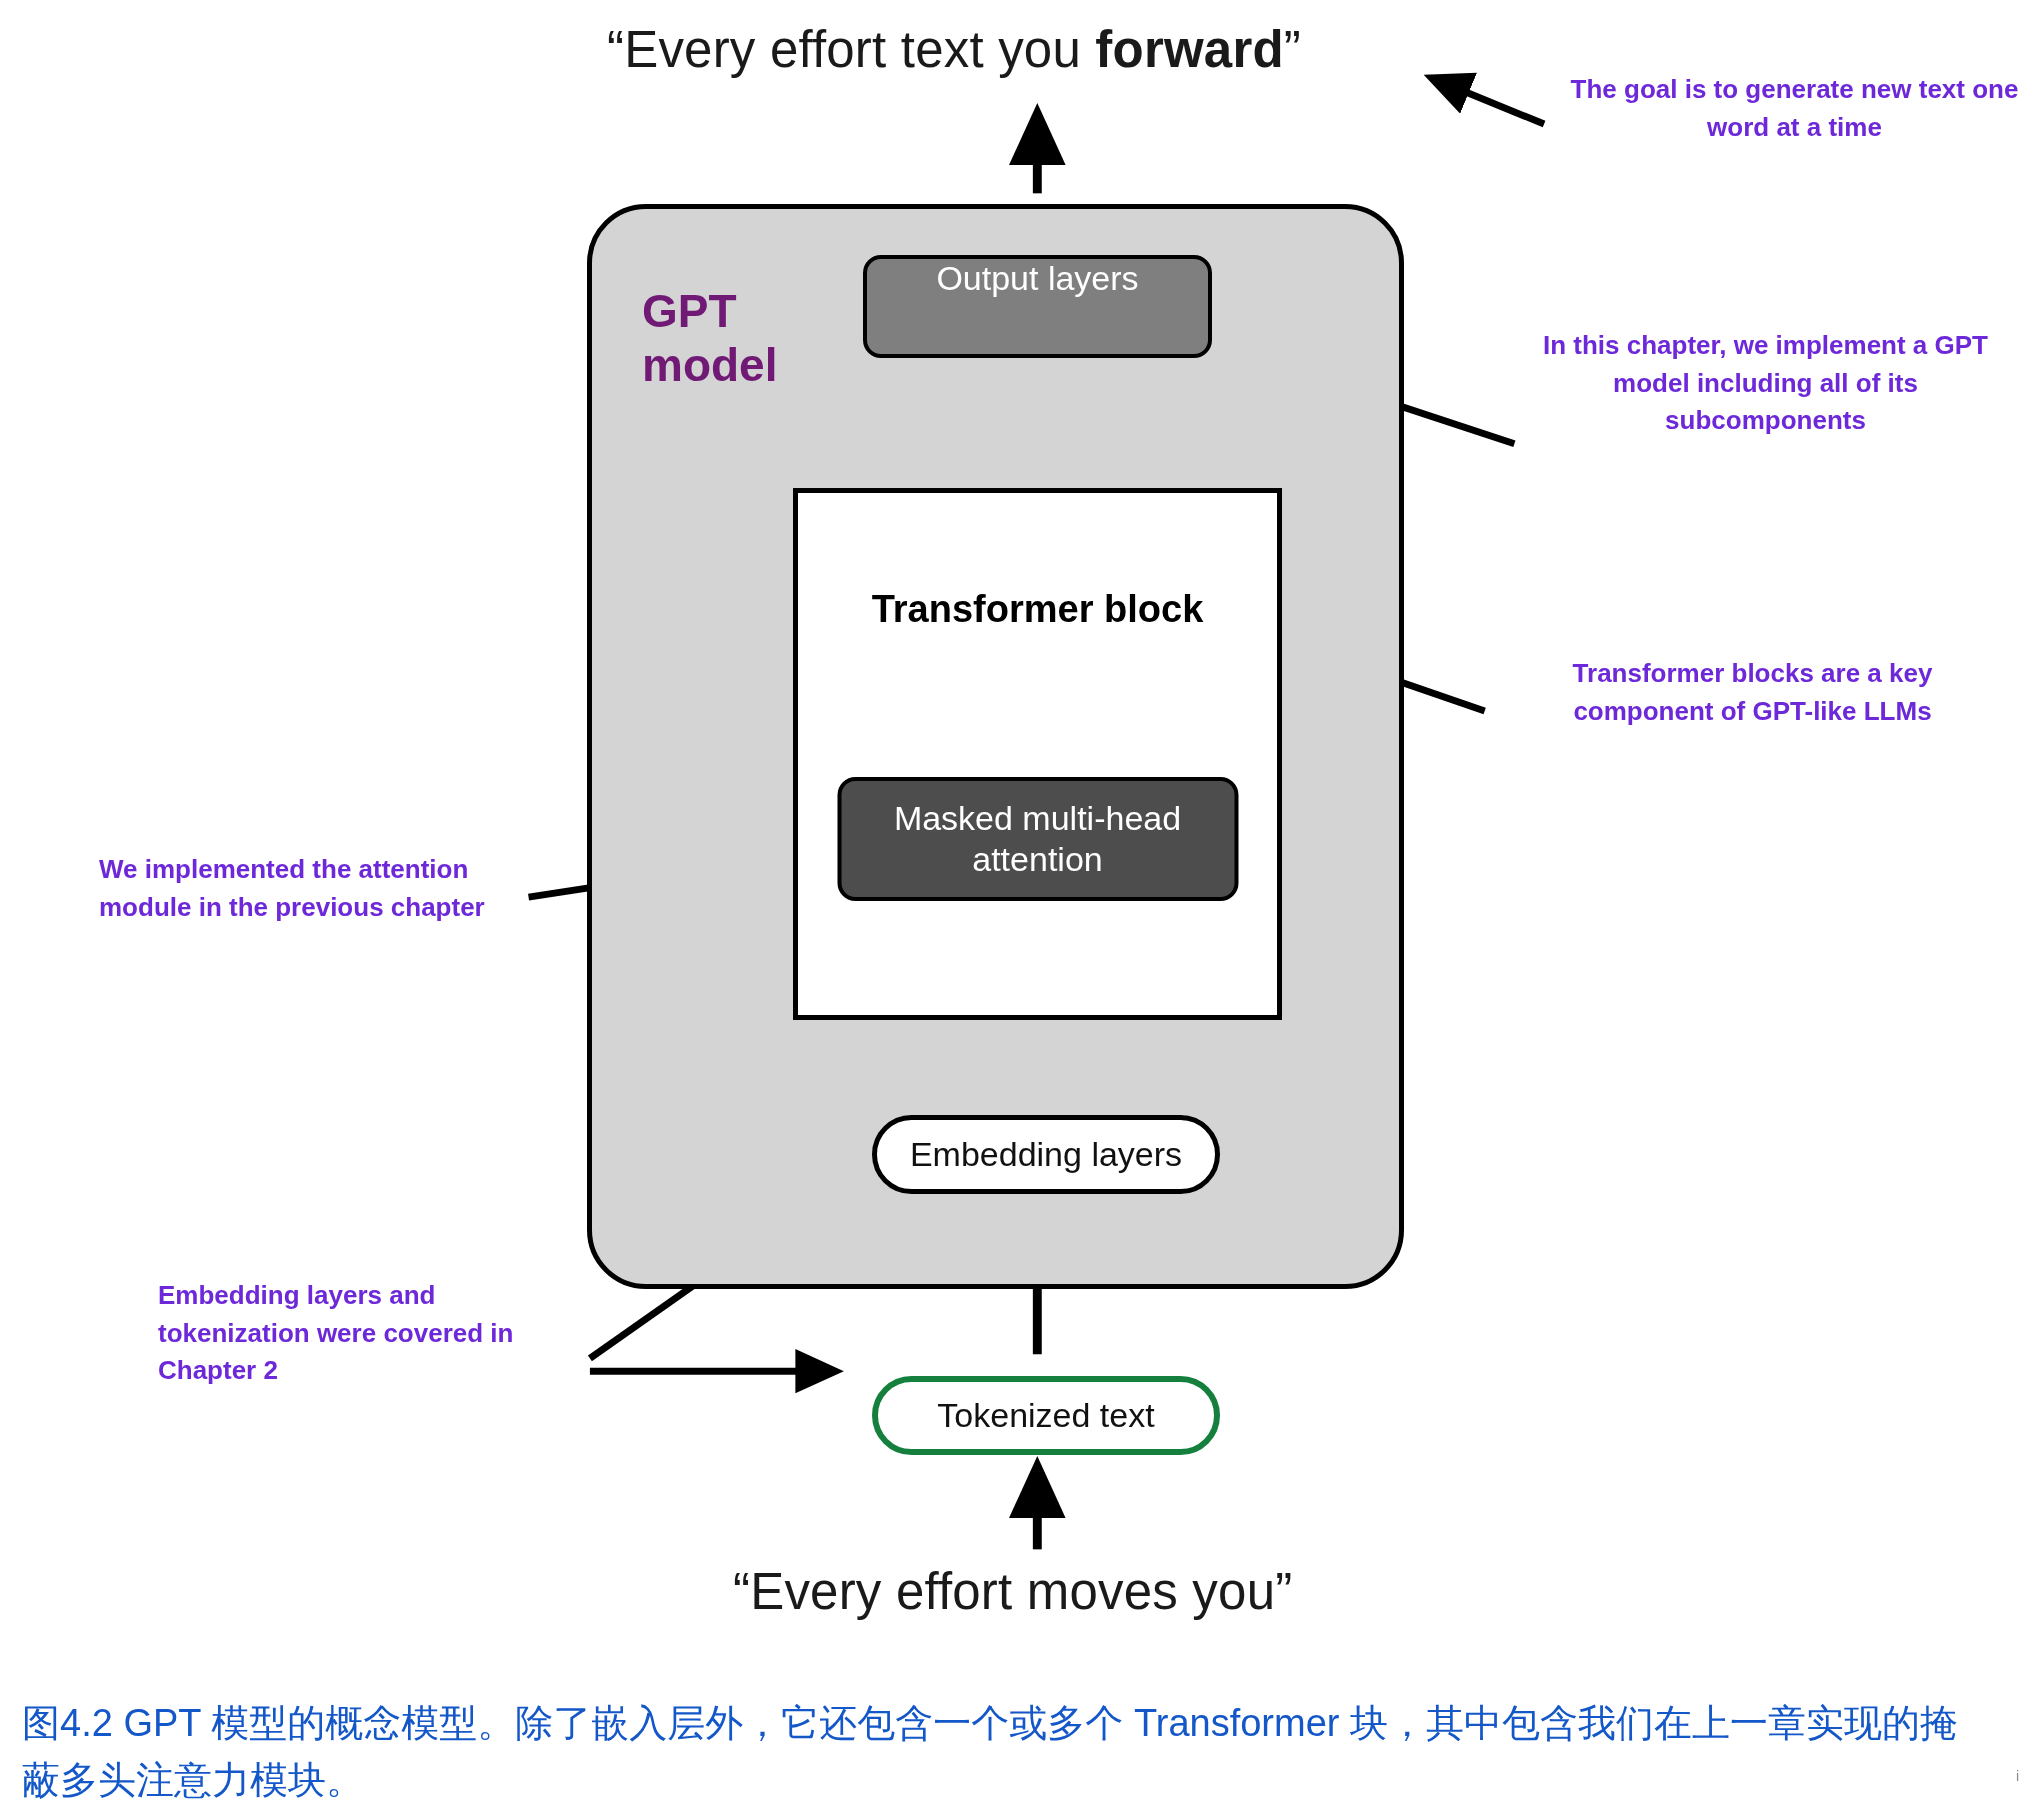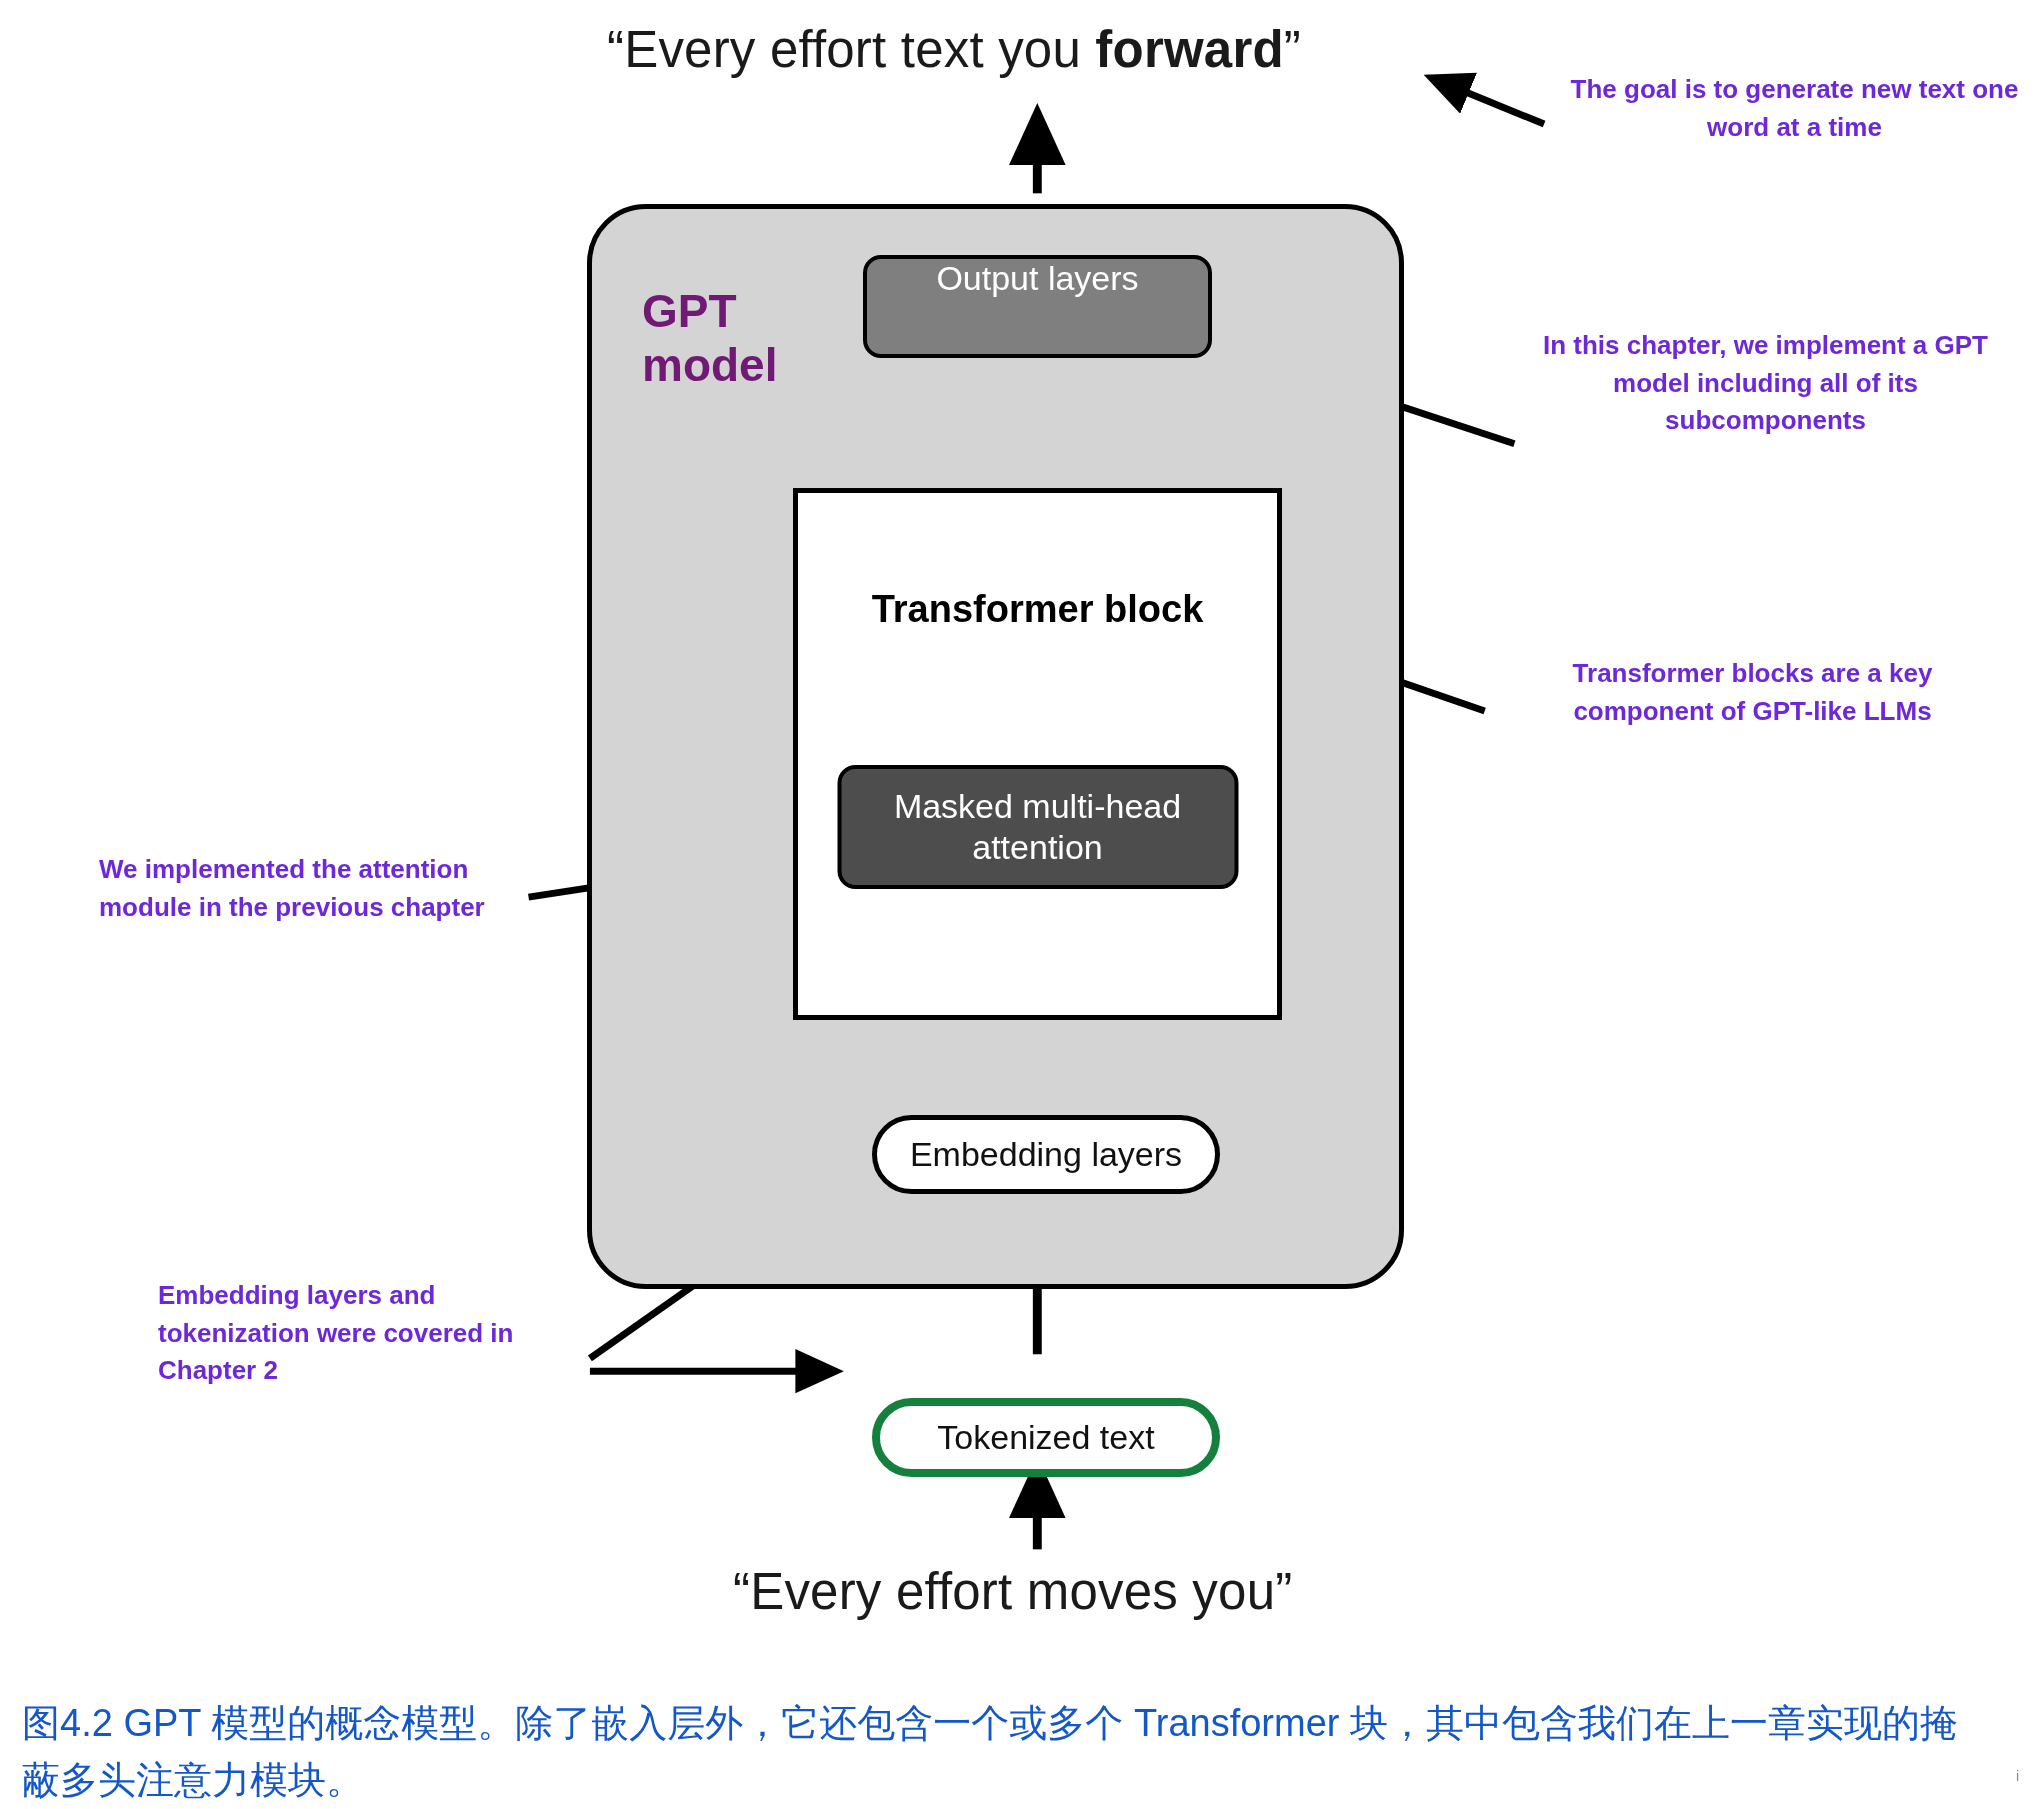--- a/index.html
+++ b/index.html
@@ -85,21 +85,21 @@
     top: 95px;
     text-align: center;
     font-size: 38px;
     font-weight: 700;
     color: #000;
   }
   .masked-attn {
     position: absolute;
     left: 50%;
     transform: translateX(-50%);
-    top: 272px;
+    top: 284px;
     width: 401px;
     height: 124px;
     background: #4d4d4d;
     border: 4px solid #000;
     border-radius: 18px;
     box-sizing: border-box;
     display: flex;
     align-items: center;
     justify-content: center;
     text-align: center;
@@ -122,29 +122,28 @@
     justify-content: center;
     color: #111;
     font-size: 34px;
   }
   .tokenized-text {
     left: 872px;
     top: 1376px;
     width: 348px;
     height: 79px;
     background: #ffffff;
-    border: 8px solid #15803d;
+    border: 6px solid #15803d;
     border-radius: 40px;
     box-sizing: border-box;
     display: flex;
     align-items: center;
     justify-content: center;
     color: #111;
     font-size: 34px;
-    margin-top: 22px;
   }
 
   
   .annot {
     font-size: 26px;
     font-weight: 700;
     color: #6d28d9;
     line-height: 1.45;
   }
   .annot-right { text-align: center; }

